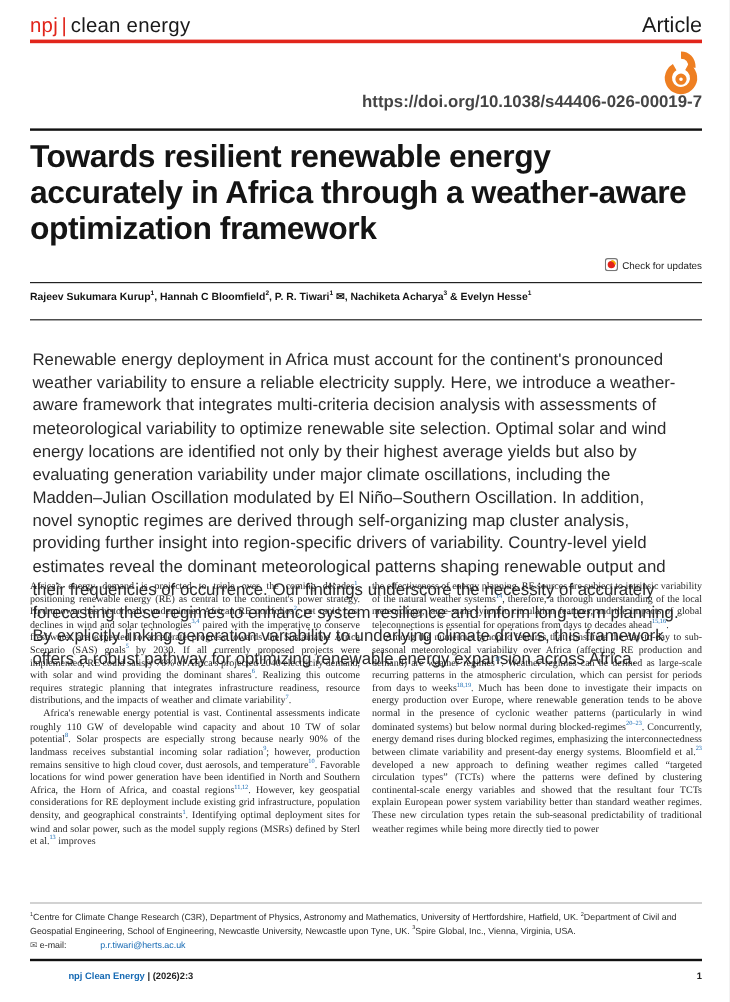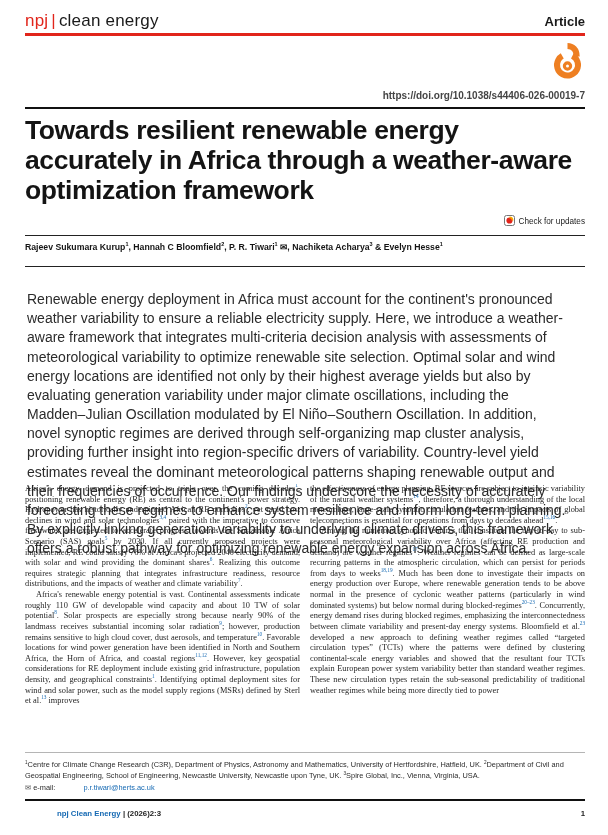--- a/index.html
+++ b/index.html
@@ -10,24 +10,24 @@
     overflow:hidden;
   }
   .hrule { position:absolute; left:25px; right:23px; }
 
   
   .masthead { position:absolute; left:25px; right:23px; top:11px; display:flex; justify-content:space-between; align-items:baseline; }
   .logo { font-size:17px; letter-spacing:0.2px; }
   .logo .npj { color:#e1251b; }
   .logo .bar { color:#e1251b; padding:0 3px; }
   .logo .jname { color:#1a1a1a; }
-  .article-type { font-size:13px; font-weight:bold; }
+  .article-type { font-size:18px; font-weight:normal; }
   .rule-red { top:33px; height:3px; background:#e1251b; }
   .oa-badge { position:absolute; right:25px; top:40px; }
-  .doi { position:absolute; right:23px; top:90px; font-size:10px; font-weight:bold; color:#454545; text-decoration:none; }
+  .doi { position:absolute; right:23px; top:76px; font-size:14px; font-weight:bold; color:#454545; text-decoration:none; }
   .rule-black-1 { top:107px; height:1.6px; background:#111; }
 
   
   .title { position:absolute; left:25px; top:116px; width:565px; font-size:26.5px; font-weight:bold; line-height:1.13; letter-spacing:-0.4px; color:#141414; }
   .check-updates { position:absolute; right:23px; top:215px; display:flex; align-items:center; gap:4px; font-size:8.2px; color:#222; cursor:pointer; }
   .rule-authors-top { top:235px; height:1px; background:#222; }
   .authors { position:absolute; left:25px; top:241.5px; width:560px; font-size:8.7px; font-weight:bold; color:#141414; }
   .rule-abstract-top { top:266px; height:1px; background:#222; }
 
   

